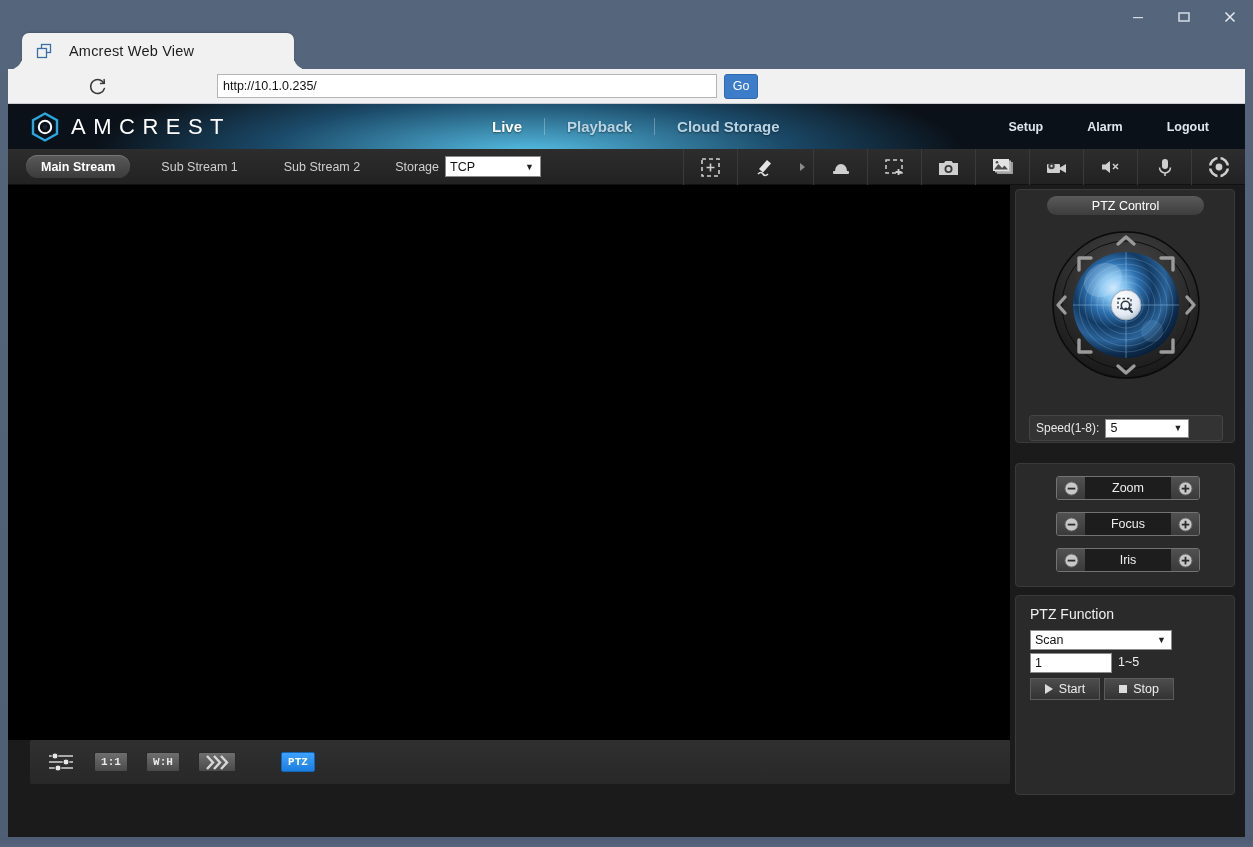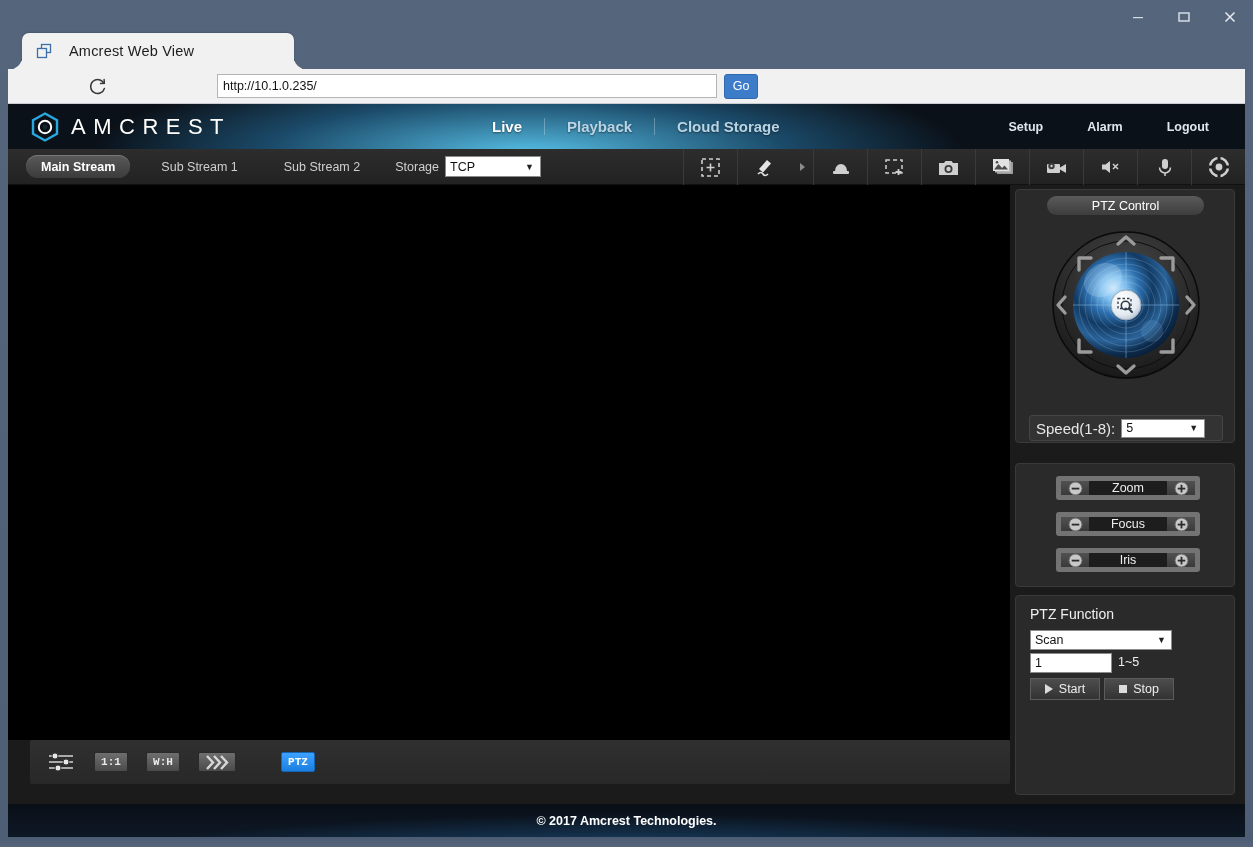--- a/index.html
+++ b/index.html
@@ -236,38 +236,38 @@
     font-size: 12.5px; color: #ffffff;
   }
   #joystick { position: absolute; left: 35px; top: 40px; width: 150px; height: 150px; }
   #speed-row {
     position: absolute; left: 13px; top: 225px;
     width: 194px; height: 26px;
     background: #333333;
     border: 1px solid #454545; border-radius: 3px;
     display: flex; align-items: center;
   }
-  #speed-label { font-size: 15px; color: #e8e8e8; margin-left: 6px; }
+  #speed-label { font-size: 12px; color: #e8e8e8; margin-left: 6px; }
   #speed-select {
     margin-left: 6px; width: 84px; height: 19px;
     background: #fff; border: 1px solid #8a8a8a;
     font-size: 12.5px; color: #111;
     display: flex; align-items: center; padding: 0 4px;
     position: relative; cursor: pointer;
   }
   #speed-select .caret {
     position: absolute; right: 6px; top: 50%; transform: translateY(-50%);
     font-size: 9px; color: #222;
   }
 
   #ptz-lens-card { top: 278px; height: 124px; }
   .lens-row {
     position: absolute; left: 40px; width: 144px; height: 24px;
     display: flex; align-items: stretch;
-    border: 5px solid #737373; border-radius: 3px;
+    border: 1px solid #737373; border-radius: 3px;
     overflow: hidden;
   }
   .lens-minus, .lens-plus {
     width: 28px;
     background: linear-gradient(180deg, #515151 0%, #3a3a3a 100%);
     display: flex; align-items: center; justify-content: center;
     cursor: pointer;
   }
   .lens-name {
     flex: 1;
@@ -686,20 +686,17 @@
           </div>
           <div class="func-btn" id="stop-btn">
             <span class="sq-stop"></span>
             <span>Stop</span>
           </div>
         </div>
 
       </div>
     </div>
 
-    <div id="page-footer">
-      <span id="footer-text">© 2017 Amcrest Technologies.</span>
-    </div>
 
   </div>
 
   <div id="os-bottom"></div>
 </div>
 
 </body></html>

